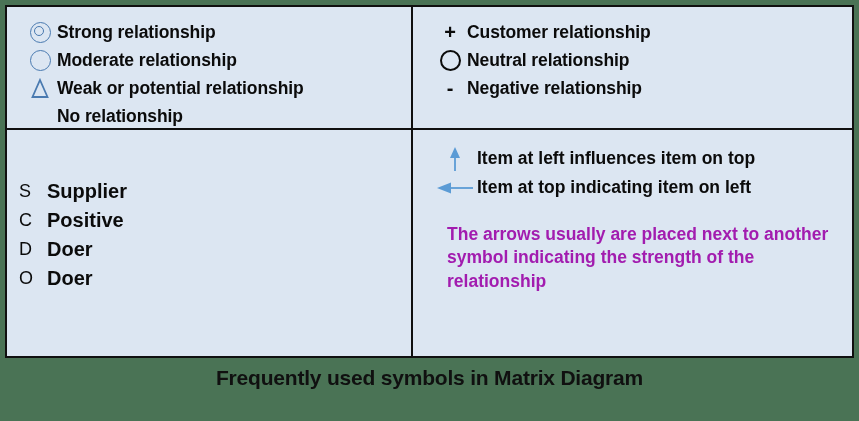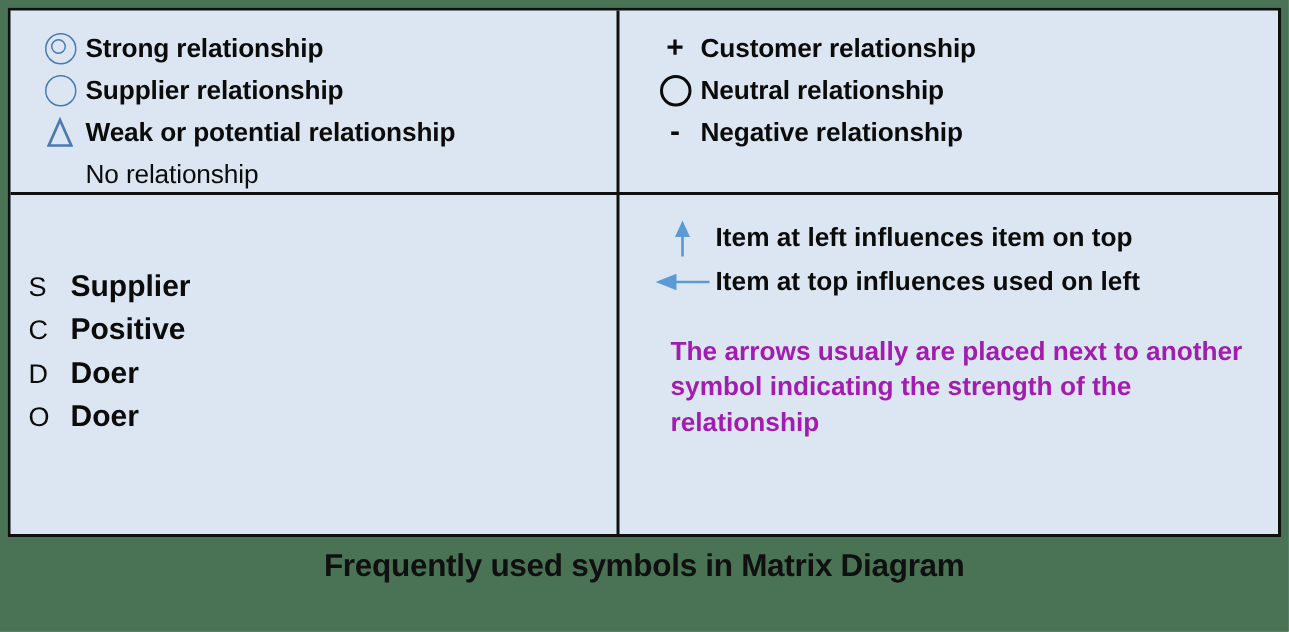--- a/index.html
+++ b/index.html
@@ -64,21 +64,21 @@
     align-items: center;
     justify-content: center;
   }
   .entry .txt {
     font-size: 17.5px;
     font-weight: bold;
     color: #0b0b0b;
     letter-spacing: -0.1px;
     white-space: nowrap;
   }
-  .entry .txt.regular { font-weight: normal; }
+  .entry .txt.regular { font-weight: bold; }
 
   
   .sym-double {
     width: 19px; height: 19px;
     border: 1.8px solid #4a7ab0;
     border-radius: 50%;
     position: relative;
   }
   .sym-double::after {
     content: "";
@@ -197,21 +197,21 @@
           <span class="sym">
             <span class="sym-double"></span>
           </span>
           <span class="txt">Strong relationship</span>
         </div>
 
         <div class="entry">
           <span class="sym">
             <span class="sym-circle"></span>
           </span>
-          <span class="txt">Supplier relationship</span>
+          <span class="txt">Moderate relationship</span>
         </div>
 
         <div class="entry">
           <span class="sym sym-triangle">
             <svg width="20" height="21" viewBox="0 0 20 21">
               <path d="M10 2 L17.5 19 L2.5 19 Z" fill="none" stroke="#4a7ab0" stroke-width="1.8"></path>
             </svg>
           </span>
           <span class="txt">Weak or potential relationship</span>
         </div>
@@ -289,21 +289,21 @@
           <span class="txt">Item at left influences item on top</span>
         </div>
 
         <div class="arrow-entry">
           <span class="arrow">
             <svg width="40" height="18" viewBox="0 0 40 18">
               <line x1="38" y1="9" x2="14" y2="9" stroke="#5b9bd5" stroke-width="1.8"></line>
               <path d="M2 9 L16 3.5 L16 14.5 Z" fill="#5b9bd5"></path>
             </svg>
           </span>
-          <span class="txt">Item at top influences used on left</span>
+          <span class="txt">Item at top indicating item on left</span>
         </div>
 
         <div class="note">The arrows usually are placed next to another symbol indicating the strength of the relationship</div>
 
       </div>
     </div>
 
   </div>
 
   <div class="caption">Frequently used symbols in Matrix Diagram</div>

